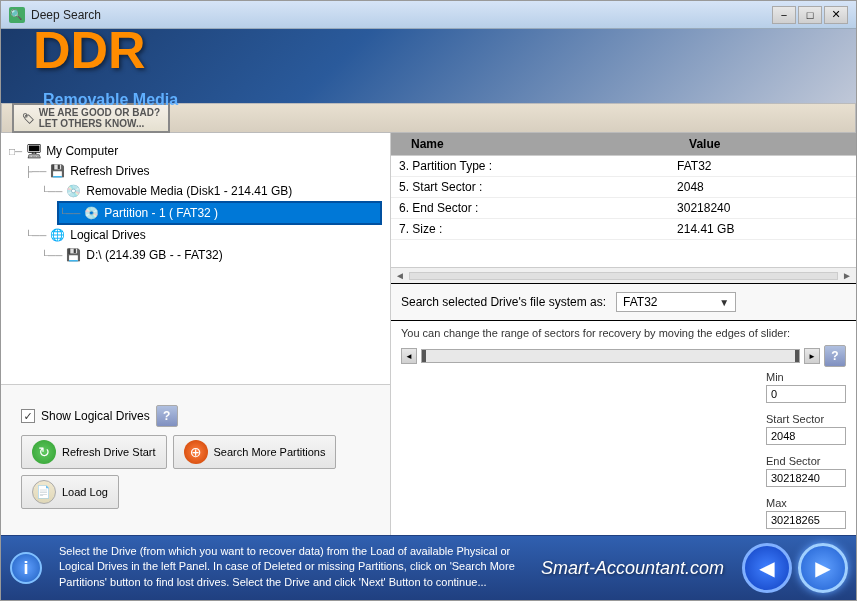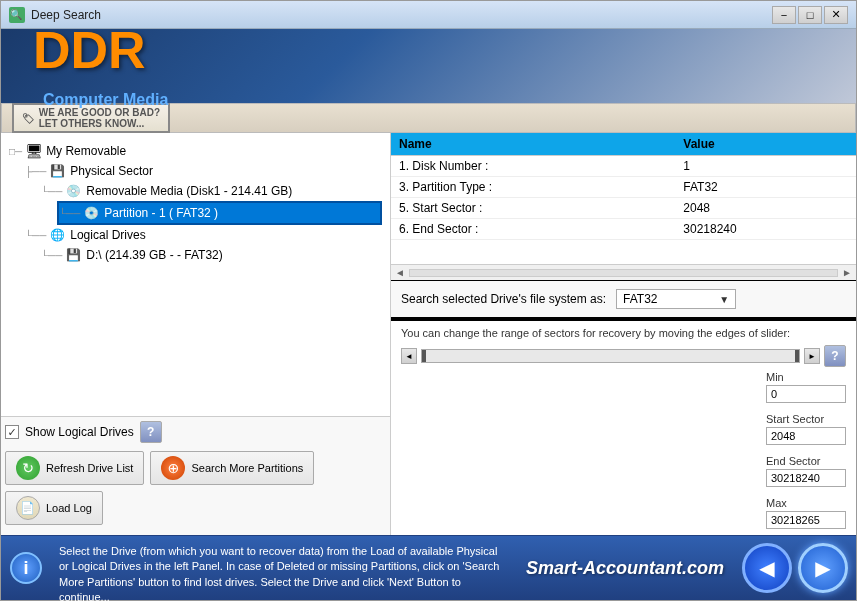--- a/index.html
+++ b/index.html
@@ -31,66 +31,66 @@
     .tree-area { flex: 1; padding: 8px; overflow: auto; }
     .tree-item { display: flex; align-items: center; gap: 4px; padding: 2px 0; cursor: pointer; white-space: nowrap; }
     .tree-item.selected { background: #0078d7; color: white; border: 2px solid #0050a0; }
     .tree-connector { color: #888; font-size: 10px; }
     .tree-icon { width: 16px; height: 16px; display: flex; align-items: center; justify-content: center; flex-shrink: 0; }
     .indent1 { margin-left: 16px; }
     .indent2 { margin-left: 32px; }
     .indent3 { margin-left: 48px; }
 
     
-    .bottom-controls { border-top: 1px solid #ccc; padding: 4px; background: #f8f8f8; }
+    .bottom-controls { border-top: 1px solid #ccc; padding: 20px; background: #f8f8f8; }
     .show-logical { display: flex; align-items: center; gap: 6px; margin-bottom: 8px; }
     .checkbox { width: 14px; height: 14px; border: 1px solid #888; background: white; display: flex; align-items: center; justify-content: center; cursor: pointer; }
     .checkbox.checked::after { content: '✓'; font-size: 11px; color: #333; }
     .btn-row { display: flex; gap: 6px; margin-bottom: 6px; }
     .btn { border: 1px solid #aaa; background: linear-gradient(to bottom, #f5f5f5, #e5e5e5); padding: 4px 10px; cursor: pointer; display: flex; align-items: center; gap: 6px; font-size: 11px; border-radius: 2px; }
     .btn-icon { width: 24px; height: 24px; border-radius: 50%; display: flex; align-items: center; justify-content: center; font-size: 14px; }
     .btn-icon.green { background: radial-gradient(circle, #60c860, #30a030); color: white; }
     .btn-icon.orange { background: radial-gradient(circle, #ff8040, #cc4000); color: white; }
     .btn-icon.doc { background: linear-gradient(to bottom, #f0e8d0, #e0d8b8); border: 1px solid #aaa; color: #555; font-size: 12px; }
     .help-btn { width: 22px; height: 22px; border: 1px solid #aaa; background: linear-gradient(to bottom, #b0c0e0, #8090c0); color: white; font-weight: bold; font-size: 12px; display: flex; align-items: center; justify-content: center; cursor: pointer; border-radius: 2px; }
 
     
     .right-panel { flex: 1; display: flex; flex-direction: column; background: white; }
     .properties-table { flex: 1; overflow: auto; padding: 0; }
     table { width: 100%; border-collapse: collapse; }
-    th { background: #0ea5e9; padding: 4px 8px; text-align: left; font-size: 12px; border-bottom: 1px solid #ccc; font-weight: bold; }
+    th { background: #a3a3a3; padding: 4px 20px; text-align: left; font-size: 12px; border-bottom: 1px solid #ccc; font-weight: bold; }
     td { padding: 3px 8px; font-size: 12px; border-bottom: 1px solid #eee; }
     .scroll-indicator { height: 16px; background: #f0f0f0; border-top: 1px solid #ccc; display: flex; align-items: center; padding: 0 4px; font-size: 10px; color: #666; }
 
     
     .fs-selector { padding: 8px 10px; border-top: 1px solid #000000; display: flex; align-items: center; gap: 10px; background: #f8f8f8; }
     .fs-dropdown { border: 1px solid #aaa; background: white; padding: 2px 6px; font-size: 12px; display: flex; align-items: center; justify-content: space-between; width: 120px; cursor: pointer; }
     .dropdown-arrow { font-size: 10px; color: #333; }
 
     
-    .sector-range { padding: 6px 10px; border-top: 4px solid #000000; background: white; }
+    .sector-range { padding: 6px 10px; border-top: 1px solid #000000; background: white; }
     .sector-desc { font-size: 11px; color: #333; margin-bottom: 6px; }
     .slider-row { display: flex; align-items: center; gap: 4px; margin-bottom: 4px; }
     .slider-btn { width: 16px; height: 16px; background: linear-gradient(to bottom, #e8e8e8, #d0d0d0); border: 1px solid #aaa; display: flex; align-items: center; justify-content: center; font-size: 8px; cursor: pointer; }
     .slider-track { flex: 1; height: 14px; background: #e8e8e8; border: 1px solid #aaa; position: relative; }
     .slider-thumb-left { position: absolute; left: 0; top: 0; width: 4px; height: 100%; background: #555; }
     .slider-thumb-right { position: absolute; right: 0; top: 0; width: 4px; height: 100%; background: #555; }
     .help-btn2 { width: 22px; height: 22px; border: 1px solid #aaa; background: linear-gradient(to bottom, #b0c0e0, #8090c0); color: white; font-weight: bold; font-size: 12px; display: flex; align-items: center; justify-content: center; cursor: pointer; border-radius: 2px; }
     .sector-fields { display: flex; gap: 10px; align-items: flex-end; flex-direction: column; }
     .sector-field { display: flex; flex-direction: column; gap: 2px; }
     .sector-field label { font-size: 11px; color: #333; }
     .sector-input { border: 1px solid #aaa; padding: 2px 4px; font-size: 11px; width: 80px; }
 
     
     .status-bar { background: linear-gradient(to bottom, #3060b0, #204080); height: 65px; display: flex; align-items: stretch; border-top: 1px solid #204080; }
     .status-icon-area { width: 50px; display: flex; align-items: center; justify-content: center; }
     .info-circle { width: 32px; height: 32px; border-radius: 50%; background: radial-gradient(circle, #60a0ff, #2060c0); border: 2px solid #80c0ff; display: flex; align-items: center; justify-content: center; color: white; font-size: 18px; font-weight: bold; }
     .status-text { flex: 1; padding: 8px 8px; font-size: 11px; color: white; line-height: 1.4; }
     .watermark { display: flex; align-items: center; justify-content: center; padding: 5px 10px; }
-    .watermark-text { font-size: 18px; font-weight: bold; color: white; font-style: italic; text-shadow: 1px 1px 3px rgba(0,0,0,0.5); }
+    .watermark-text { font-size: 18px; font-weight: normal; color: white; font-style: italic; text-shadow: 1px 1px 3px rgba(0,0,0,0.5); }
     .nav-buttons { display: flex; align-items: center; gap: 6px; padding: 8px; }
     .nav-btn { width: 50px; height: 50px; border-radius: 50%; border: 3px solid; display: flex; align-items: center; justify-content: center; cursor: pointer; font-size: 20px; }
     .nav-btn.prev { background: radial-gradient(circle, #4080ff, #1040c0); border-color: #80b0ff; color: white; }
     .nav-btn.next { background: radial-gradient(circle, #4080ff, #1040c0); border-color: #80b0ff; color: white; }
     .nav-btn.next-active { background: radial-gradient(circle, #60a0ff, #2060d0); border-color: #a0d0ff; box-shadow: 0 0 8px #60a0ff; }
 
     
     .icon-computer { font-size: 14px; }
   </style>
 </head>
@@ -106,21 +106,21 @@
     <div class="title-bar-controls">
       <button class="title-bar-btn">−</button>
       <button class="title-bar-btn">□</button>
       <button class="title-bar-btn close">✕</button>
     </div>
   </div>
 
   <div class="header">
     <div class="header-text-group">
       <div class="header-logo">DDR</div>
-      <div class="header-subtitle">Computer Media</div>
+      <div class="header-subtitle">Removable Media</div>
     </div>
   </div>
 
   <div class="rating-bar">
     <div class="rating-badge">
       <span>🏷</span>
       <div>
         <div>WE ARE GOOD OR BAD?</div>
         <div>LET OTHERS KNOW...</div>
       </div>
@@ -128,27 +128,27 @@
   </div>
 
   <div class="main-content">
 
     <div class="left-panel">
       <div class="tree-area">
 
         <div class="tree-item">
           <span class="tree-connector">□─</span>
           <span class="tree-icon icon-computer">🖥</span>
-          <span>My Removable</span>
+          <span>My Computer</span>
         </div>
 
         <div class="tree-item indent1">
           <span class="tree-connector">├──</span>
           <span class="tree-icon">💾</span>
-          <span>Physical Sector</span>
+          <span>Refresh Drives</span>
         </div>
 
         <div class="tree-item indent2">
           <span class="tree-connector">└──</span>
           <span class="tree-icon">💿</span>
           <span>Removable Media (Disk1 - 214.41 GB)</span>
         </div>
 
         <div class="tree-item indent3 selected">
           <span class="tree-connector">└──</span>
@@ -172,21 +172,21 @@
 
       <div class="bottom-controls">
         <div class="show-logical">
           <div class="checkbox checked"></div>
           <span>Show Logical Drives</span>
           <div class="help-btn">?</div>
         </div>
         <div class="btn-row">
           <button class="btn">
             <div class="btn-icon green">↻</div>
-            <span>Refresh Drive List</span>
+            <span>Refresh Drive Start</span>
           </button>
           <button class="btn">
             <div class="btn-icon orange">⊕</div>
             <span>Search More Partitions</span>
           </button>
         </div>
         <div class="btn-row">
           <button class="btn">
             <div class="btn-icon doc">📄</div>
             <span>Load Log</span>
@@ -198,35 +198,35 @@
     <div class="right-panel">
       <div class="properties-table">
         <table>
           <thead>
             <tr>
               <th>Name</th>
               <th>Value</th>
             </tr>
           </thead>
           <tbody id="props-body">
-          <tr>
-                <td>1. Disk Number :</td>
-                <td>1</td>
-              </tr>
               <tr>
                 <td>3. Partition Type :</td>
                 <td>FAT32</td>
               </tr>
               <tr>
                 <td>5. Start Sector :</td>
                 <td>2048</td>
               </tr>
               <tr>
                 <td>6. End Sector :</td>
                 <td>30218240</td>
+              </tr>
+              <tr>
+                <td>7. Size :</td>
+                <td>214.41 GB</td>
               </tr>
             </tbody>
         </table>
       </div>
       <div class="scroll-indicator">
         <span>◄</span>
         <div style="flex:1; height:8px; background:#e0e0e0; border:1px solid #ccc; margin:0 4px;"></div>
         <span>►</span>
       </div>
 

